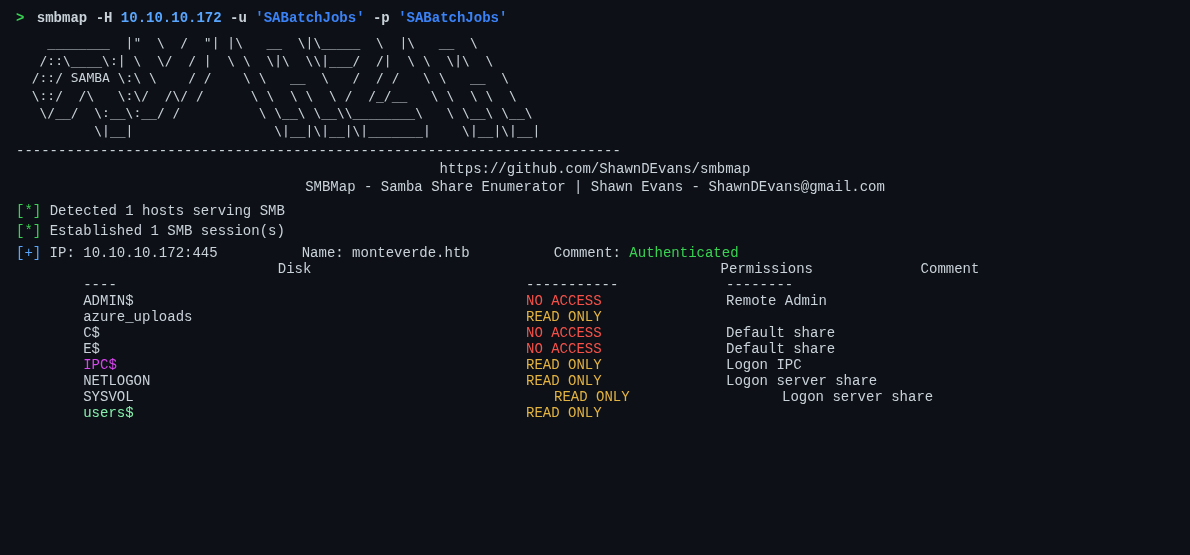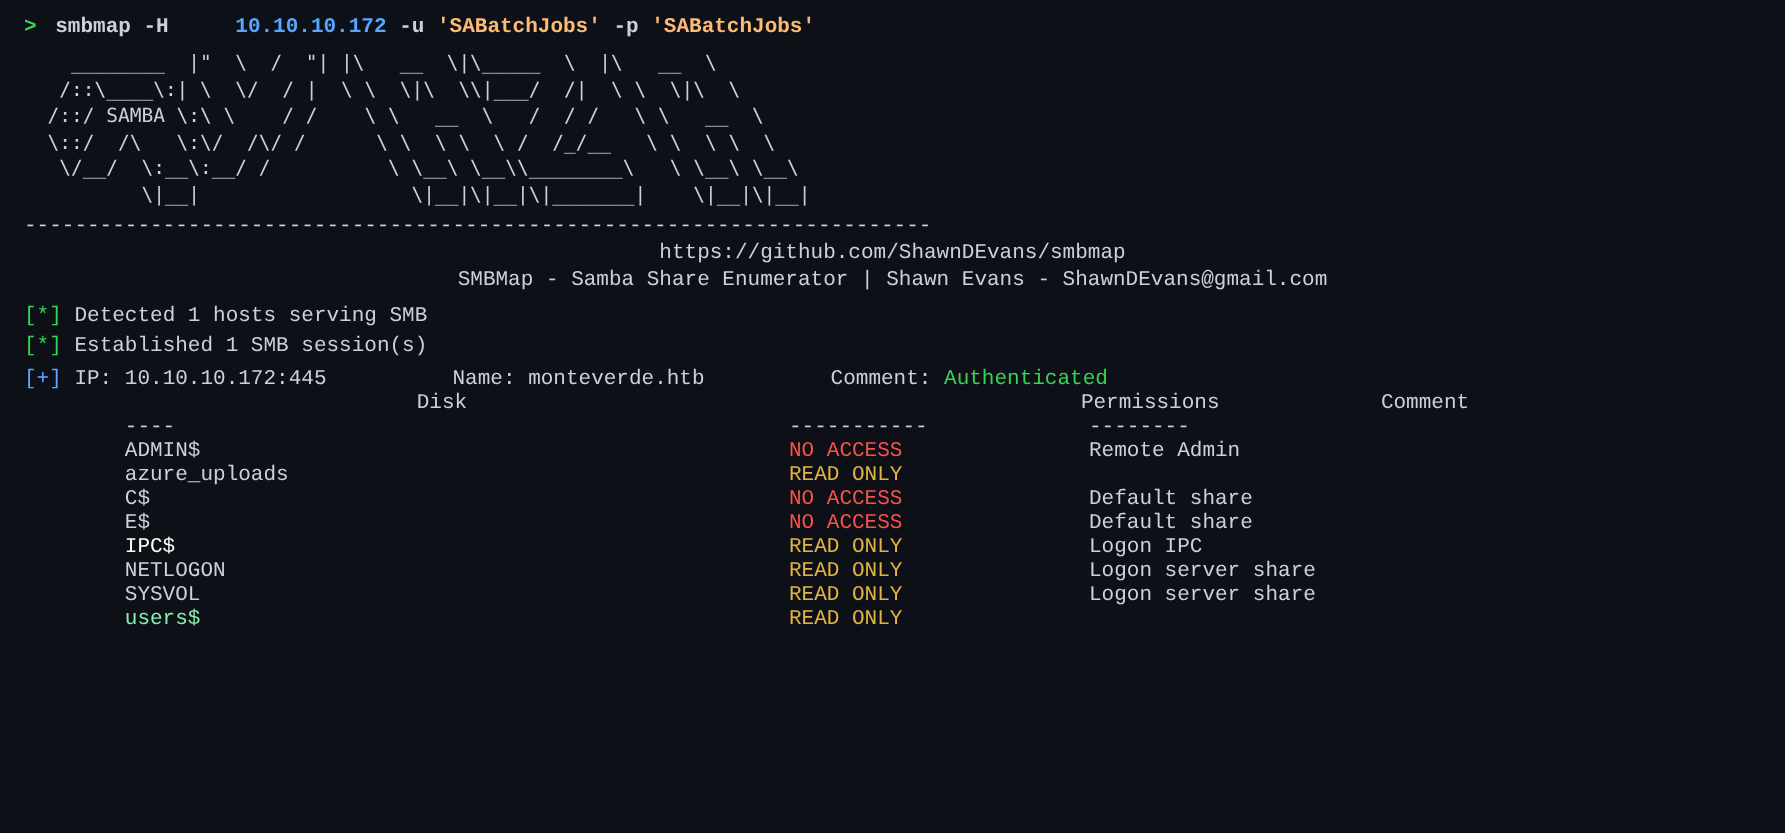--- a/index.html
+++ b/index.html
@@ -45,25 +45,24 @@
     }
 
     .cmd-flag {
       color: #c9d1d9;
       font-weight: bold;
     }
 
     .cmd-ip {
       color: #58a6ff;
       font-weight: bold;
-      padding-left: 36px;
     }
 
     .cmd-param {
-      color: #fdba74;
+      color: #3b82f6;
       font-weight: bold;
     }
 
     .ascii-art {
       color: #c9d1d9;
       font-size: 13px;
       line-height: 1.35;
       margin-bottom: 4px;
       white-space: pre;
     }
@@ -161,20 +160,20 @@
       <span style="display:inline-block; width:510px;">        ----</span>
       <span style="display:inline-block; width:200px;">-----------</span>
       <span>--------</span>
     </div>
 
     <div id="table-body">
     <div style="display: flex; white-space: pre;"><span style="display: inline-block; width: 510px; color: rgb(201, 209, 217);">        ADMIN$</span><span style="display: inline-block; width: 200px; color: rgb(248, 81, 73);">NO ACCESS</span><span style="color: rgb(201, 209, 217);">Remote Admin</span></div>
         <div style="display: flex; white-space: pre;"><span style="display: inline-block; width: 510px; color: rgb(201, 209, 217);">        azure_uploads</span><span style="display: inline-block; width: 200px; color: rgb(227, 179, 65);">READ ONLY</span><span style="color: rgb(201, 209, 217);"></span></div>
         <div style="display: flex; white-space: pre;"><span style="display: inline-block; width: 510px; color: rgb(201, 209, 217);">        C$</span><span style="display: inline-block; width: 200px; color: rgb(248, 81, 73);">NO ACCESS</span><span style="color: rgb(201, 209, 217);">Default share</span></div>
         <div style="display: flex; white-space: pre;"><span style="display: inline-block; width: 510px; color: rgb(201, 209, 217);">        E$</span><span style="display: inline-block; width: 200px; color: rgb(248, 81, 73);">NO ACCESS</span><span style="color: rgb(201, 209, 217);">Default share</span></div>
-        <div style="display: flex; white-space: pre;"><span style="display: inline-block; width: 510px; color: #ffffff; font-family: Liberation Mono, monospace;">        IPC$</span><span style="display: inline-block; width: 200px; color: rgb(227, 179, 65);">READ ONLY</span><span style="color: rgb(201, 209, 217);">Logon IPC</span></div>
+        <div style="display: flex; white-space: pre;"><span style="display: inline-block; width: 510px; color: #d946ef; font-family: Liberation Mono, monospace;">        IPC$</span><span style="display: inline-block; width: 200px; color: rgb(227, 179, 65);">READ ONLY</span><span style="color: rgb(201, 209, 217);">Logon IPC</span></div>
         <div style="display: flex; white-space: pre;"><span style="display: inline-block; width: 510px; color: rgb(201, 209, 217);">        NETLOGON</span><span style="display: inline-block; width: 200px; color: rgb(227, 179, 65);">READ ONLY</span><span style="color: rgb(201, 209, 217);">Logon server share </span></div>
-        <div style="display: flex; white-space: pre;"><span style="display: inline-block; width: 510px; color: rgb(201, 209, 217);">        SYSVOL</span><span style="display: inline-block; width: 200px; color: rgb(227, 179, 65);">READ ONLY</span><span style="color: rgb(201, 209, 217);">Logon server share </span></div>
+        <div style="display: flex; white-space: pre; gap: 28px;"><span style="display: inline-block; width: 510px; color: rgb(201, 209, 217);">        SYSVOL</span><span style="display: inline-block; width: 200px; color: rgb(227, 179, 65);">READ ONLY</span><span style="color: rgb(201, 209, 217);">Logon server share </span></div>
         <div style="display: flex; white-space: pre;"><span style="display: inline-block; width: 510px; color: #86efac;">        users$</span><span style="display: inline-block; width: 200px; color: rgb(227, 179, 65);">READ ONLY</span><span style="color: rgb(201, 209, 217);"></span></div>
       </div>
 
   </div>
 </div>
 
 </body></html>

